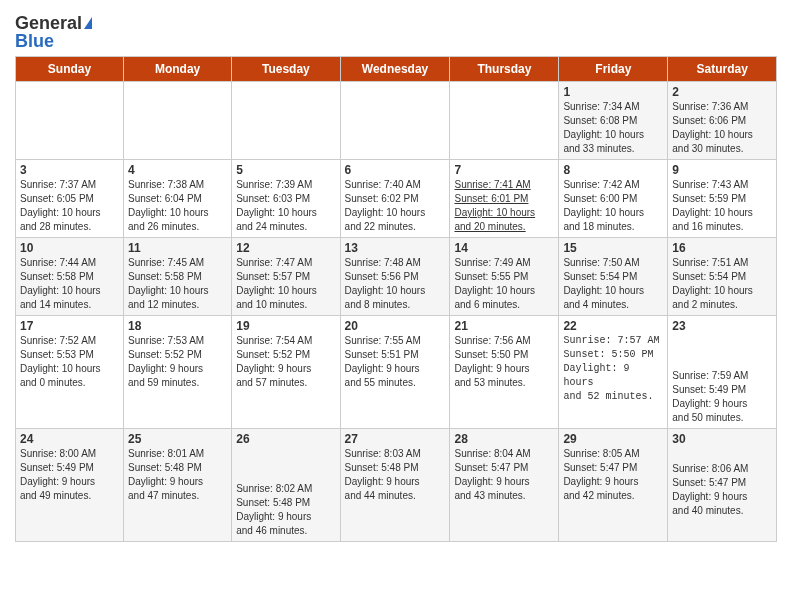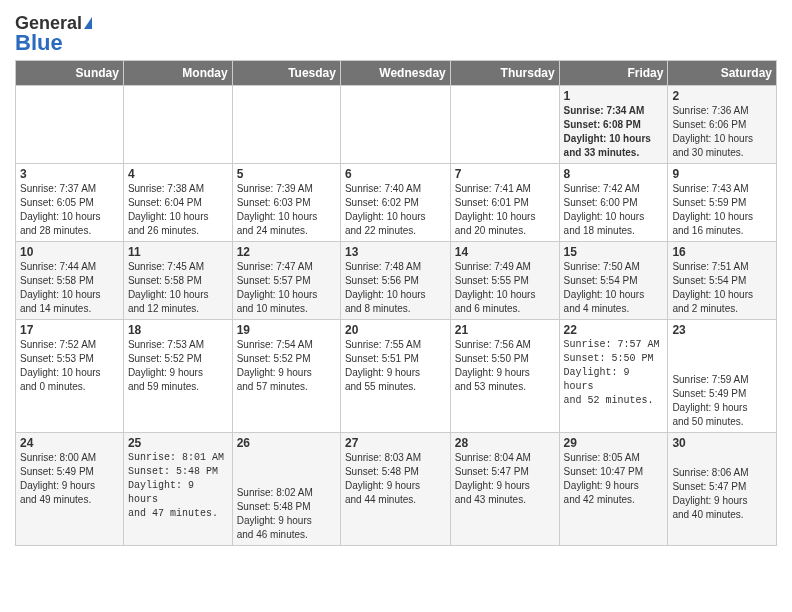--- a/index.html
+++ b/index.html
@@ -22,21 +22,21 @@
       align-items: flex-start;
       margin-top: 4px;
     }
     .logo-general {
       font-size: 18px;
       font-weight: bold;
       color: #333;
       line-height: 1;
     }
     .logo-blue {
-      font-size: 22px;
+      font-size: 18px;
       font-weight: bold;
       color: #2a6bbf;
       line-height: 1;
     }
     .logo-icon {
       display: inline-block;
       width: 0;
       height: 0;
       border-left: 8px solid transparent;
       border-bottom: 12px solid #2a6bbf;
@@ -60,26 +60,26 @@
       font-size: 15px;
       color: #333;
       margin-top: 2px;
     }
     .calendar {
       width: 100%;
       border-collapse: collapse;
       margin-top: 6px;
     }
     .calendar th {
-      background-color: #737373;
+      background-color: #c2410c;
       color: #fff;
       font-size: 12px;
       font-weight: bold;
       padding: 5px 4px;
-      text-align: right;
+      text-align: center;
       border: 1px solid #ccc;
     }
     .calendar td {
       vertical-align: top;
       border: 1px solid #ccc;
       padding: 3px 4px;
       font-size: 10px;
       color: #333;
       width: 113px;
       min-height: 80px;
@@ -137,21 +137,21 @@
   </thead>
   <tbody id="calendar-body">
   <tr>
         <td class="empty-cell"></td>
         <td class="empty-cell"></td>
         <td class="empty-cell"></td>
         <td class="empty-cell"></td>
         <td class="empty-cell"></td>
         <td>
           <span class="day-number">1</span>
-          <div class="day-info" style="white-space: pre-line; font-weight: bold;">Sunrise: 7:34 AM
+          <div class="day-info" style="white-space: pre-line;">Sunrise: 7:34 AM
 Sunset: 6:08 PM
 Daylight: 10 hours
 and 33 minutes.</div>
         </td>
         <td>
           <span class="day-number">2</span>
           <div class="day-info" style="white-space: pre-line;">Sunrise: 7:36 AM
 Sunset: 6:06 PM
 Daylight: 10 hours
 and 30 minutes.</div>
@@ -181,21 +181,21 @@
         </td>
         <td>
           <span class="day-number">6</span>
           <div class="day-info" style="white-space: pre-line;">Sunrise: 7:40 AM
 Sunset: 6:02 PM
 Daylight: 10 hours
 and 22 minutes.</div>
         </td>
         <td>
           <span class="day-number">7</span>
-          <div class="day-info" style="white-space: pre-line;">Sunrise: 7:41 AM
+          <div class="day-info" style="white-space: pre-line; text-decoration: underline;">Sunrise: 7:41 AM
 Sunset: 6:01 PM
 Daylight: 10 hours
 and 20 minutes.</div>
         </td>
         <td>
           <span class="day-number">8</span>
           <div class="day-info" style="white-space: pre-line;">Sunrise: 7:42 AM
 Sunset: 6:00 PM
 Daylight: 10 hours
 and 18 minutes.</div>
@@ -313,21 +313,21 @@
       <tr>
         <td>
           <span class="day-number">24</span>
           <div class="day-info" style="white-space: pre-line;">Sunrise: 8:00 AM
 Sunset: 5:49 PM
 Daylight: 9 hours
 and 49 minutes.</div>
         </td>
         <td>
           <span class="day-number">25</span>
-          <div class="day-info" style="white-space: pre-line; font-family: Liberation Mono, monospace;">Sunrise: 8:01 AM
+          <div class="day-info" style="white-space: pre-line;">Sunrise: 8:01 AM
 Sunset: 5:48 PM
 Daylight: 9 hours
 and 47 minutes.</div>
         </td>
         <td>
           <span class="day-number">26</span>
           <div class="day-info" style="white-space: pre-line; margin-top: 36px;">Sunrise: 8:02 AM
 Sunset: 5:48 PM
 Daylight: 9 hours
 and 46 minutes.</div>
@@ -342,21 +342,21 @@
         <td>
           <span class="day-number">28</span>
           <div class="day-info" style="white-space: pre-line;">Sunrise: 8:04 AM
 Sunset: 5:47 PM
 Daylight: 9 hours
 and 43 minutes.</div>
         </td>
         <td>
           <span class="day-number">29</span>
           <div class="day-info" style="white-space: pre-line;">Sunrise: 8:05 AM
-Sunset: 10:47 PM
+Sunset: 5:47 PM
 Daylight: 9 hours
 and 42 minutes.</div>
         </td>
         <td>
           <span class="day-number">30</span>
           <div class="day-info" style="white-space: pre-line; margin-top: 16px;">Sunrise: 8:06 AM
 Sunset: 5:47 PM
 Daylight: 9 hours
 and 40 minutes.</div>
         </td>

